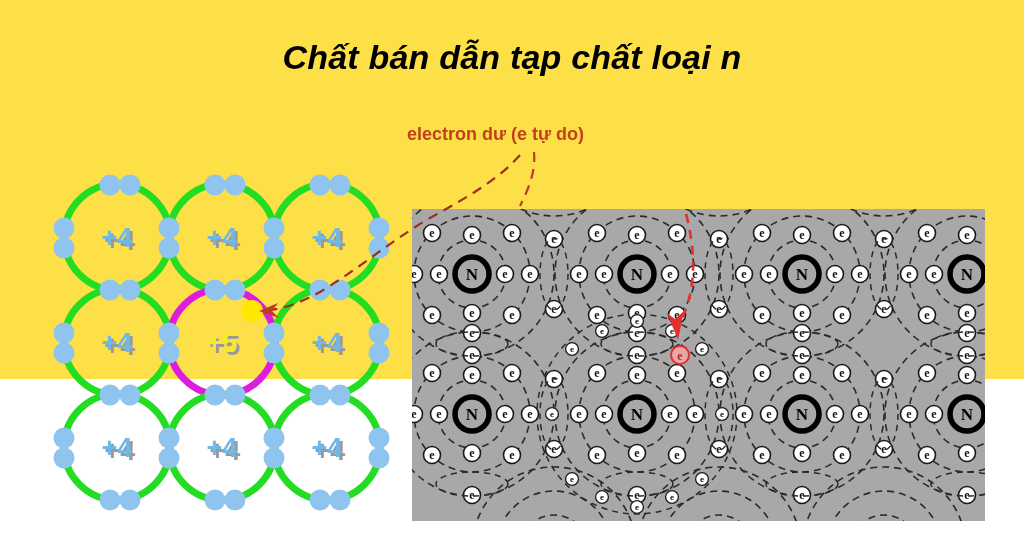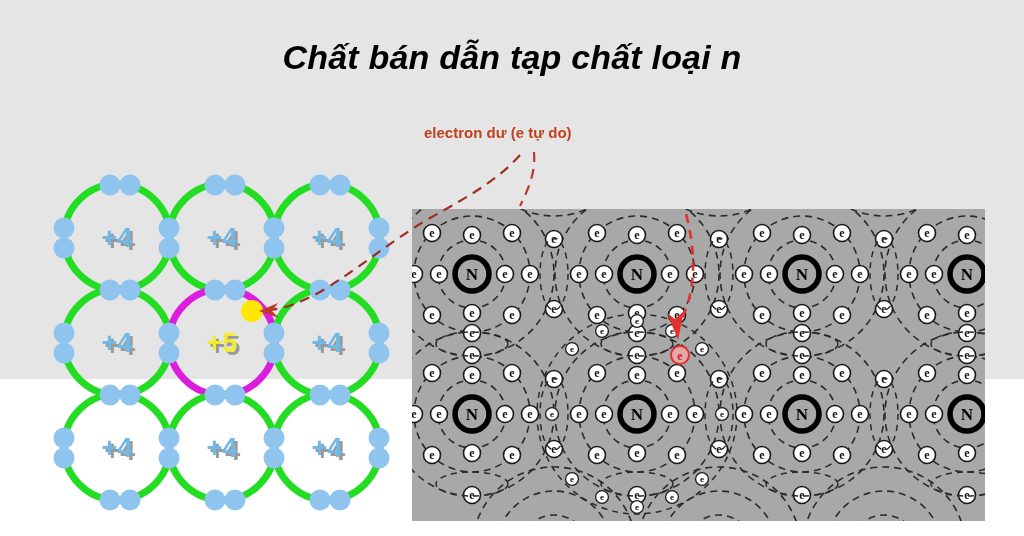--- a/index.html
+++ b/index.html
@@ -12,43 +12,43 @@
     height: 536px;
     position: relative;
     overflow: hidden;
     font-family: "Liberation Sans", sans-serif;
   }
   #stage {
     position: absolute;
     left: 0; top: 0;
     width: 1024px;
     height: 379px;
-    background: #e5e5e5;
+    background: #fde047;
   }
   #slide-title {
     position: absolute;
     left: 0;
     top: 38px;
     width: 1024px;
     text-align: center;
     font-family: "Liberation Sans", sans-serif;
     font-weight: bold;
     font-style: italic;
     font-size: 34px;
     color: #000000;
     letter-spacing: 0.2px;
     white-space: nowrap;
   }
   #callout-label {
     position: absolute;
-    left: 424px;
+    left: 407px;
     top: 124px;
     font-family: "Liberation Sans", sans-serif;
     font-weight: bold;
-    font-size: 15px;
+    font-size: 18px;
     color: #c2411d;
     white-space: nowrap;
     text-align: center;
   }
   svg.layer {
     position: absolute;
     left: 0; top: 0;
     width: 1024px;
     height: 536px;
     overflow: visible;

